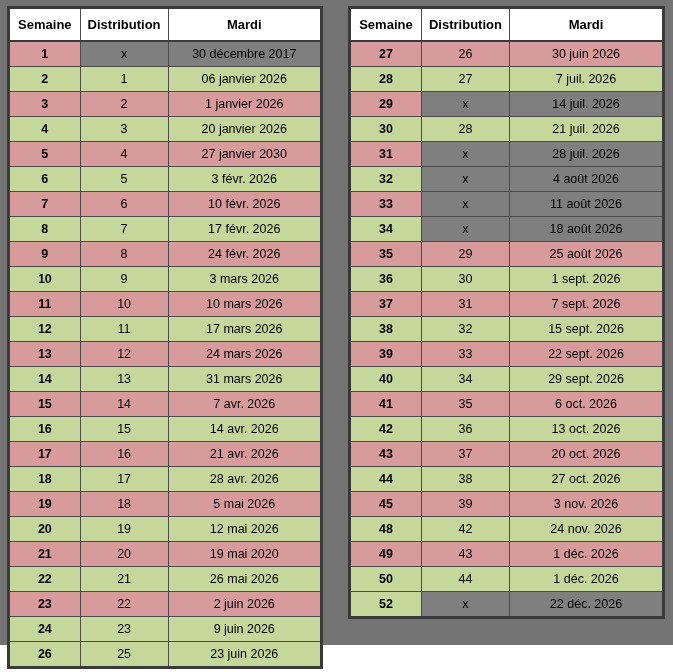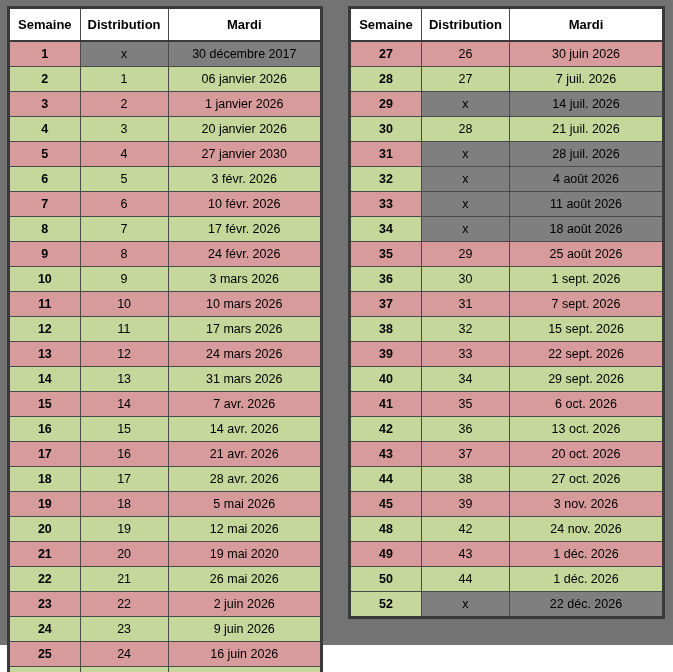--- a/index.html
+++ b/index.html
@@ -195,25 +195,20 @@
           <td class="week red">23</td>
           <td class="red">22</td>
           <td class="red">2 juin 2026</td>
         </tr>
         <tr>
           <td class="week green">24</td>
           <td class="green">23</td>
           <td class="green">9 juin 2026</td>
         </tr>
         <tr>
-          <td class="week red">25</td>
-          <td class="red">24</td>
-          <td class="red">16 juin 2026</td>
-        </tr>
-        <tr>
           <td class="week green">26</td>
           <td class="green">25</td>
           <td class="green">23 juin 2026</td>
         </tr>
       </tbody>
   </table>
 
   <table class="cal-table" id="table-right">
     <colgroup>
       <col class="c-week">

